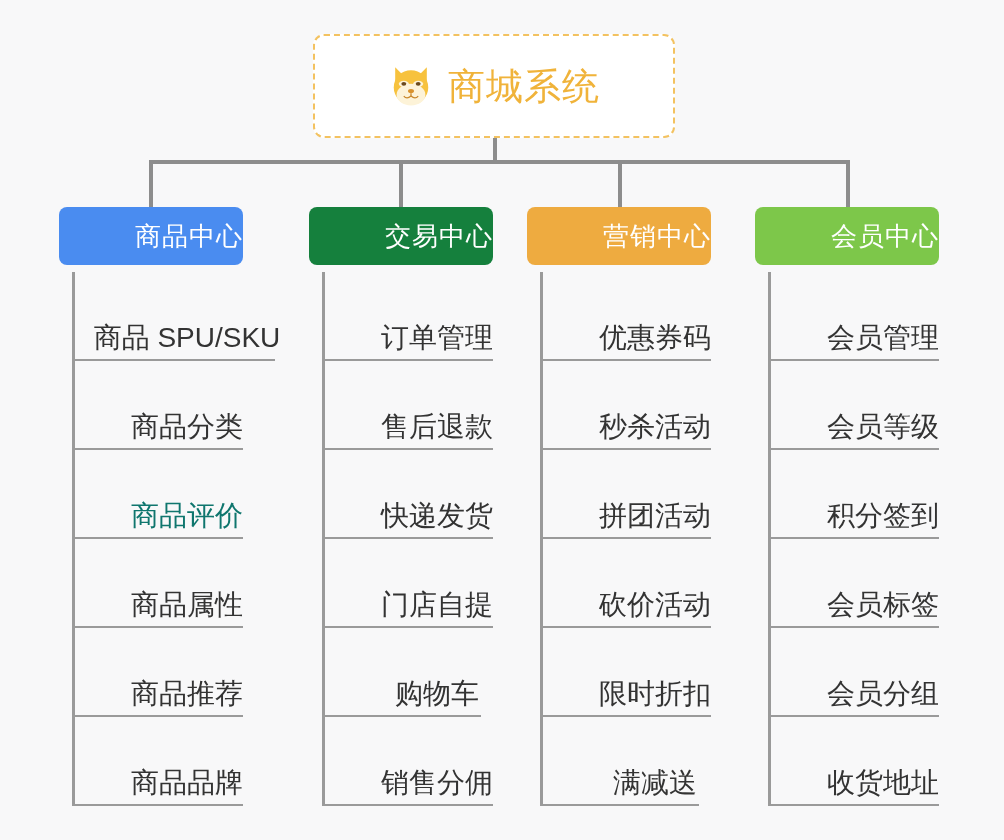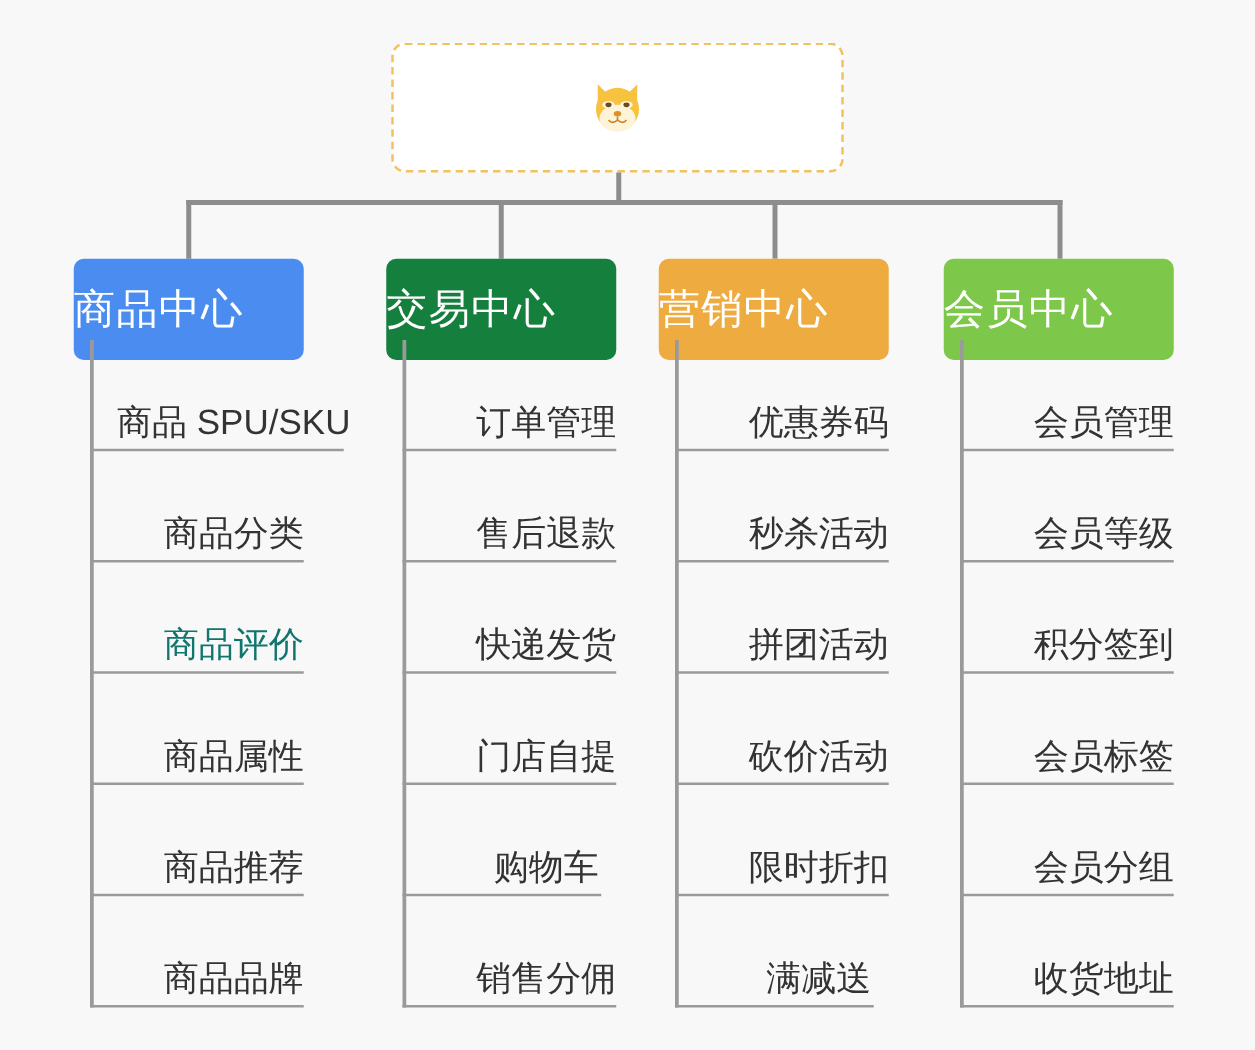--- a/index.html
+++ b/index.html
@@ -70,27 +70,27 @@
     top: 160px;
     width: 4px;
     height: 47px;
   }
 
   
   .cat-box {
     position: absolute;
     top: 207px;
     width: 184px;
-    height: 81px;
+    height: 58px;
     border-radius: 8px;
     display: flex;
     align-items: center;
-    justify-content: flex-start;
+    justify-content: flex-end;
     color: #ffffff;
-    font-size: 33px;
+    font-size: 26px;
     letter-spacing: 1px;
     box-sizing: border-box;
   }
 
   
   .leaf-col {
     position: absolute;
     top: 272px;
     width: 230px;
   }
@@ -140,20 +140,21 @@
       <ellipse cx="32" cy="44" rx="20" ry="15" fill="#fdf3d8"></ellipse>
       <ellipse cx="22" cy="29" rx="7" ry="4.2" fill="#fdf3d8"></ellipse>
       <ellipse cx="42" cy="29" rx="7" ry="4.2" fill="#fdf3d8"></ellipse>
       <ellipse cx="22" cy="29" rx="3.4" ry="2.6" fill="#6b4a1e"></ellipse>
       <ellipse cx="42" cy="29" rx="3.4" ry="2.6" fill="#6b4a1e"></ellipse>
       <ellipse cx="32" cy="39" rx="4.2" ry="3" fill="#d9922c"></ellipse>
       <path d="M32 42 L32 46" stroke="#c9872a" stroke-width="1.8" fill="none"></path>
       <path d="M32 46 Q26 51 22 46" stroke="#c9872a" stroke-width="1.8" fill="none"></path>
       <path d="M32 46 Q38 51 42 46" stroke="#c9872a" stroke-width="1.8" fill="none"></path>
     </svg>
+    <div class="root-label" style="color: rgb(240, 179, 58);">商城系统</div>
   </div>
 
   <div class="conn conn-stem" style="background: rgb(141, 141, 141);"></div>
   <div class="conn conn-bar" style="background: rgb(141, 141, 141);"></div>
   <div class="conn conn-drop" style="left: 149px; background: rgb(141, 141, 141);"></div>
   <div class="conn conn-drop" style="left: 399px; background: rgb(141, 141, 141);"></div>
   <div class="conn conn-drop" style="left: 618px; background: rgb(141, 141, 141);"></div>
   <div class="conn conn-drop" style="left: 846px; background: rgb(141, 141, 141);"></div>
 
   <div class="cat-box" style="left: 59px; background: rgb(74, 140, 240);">

